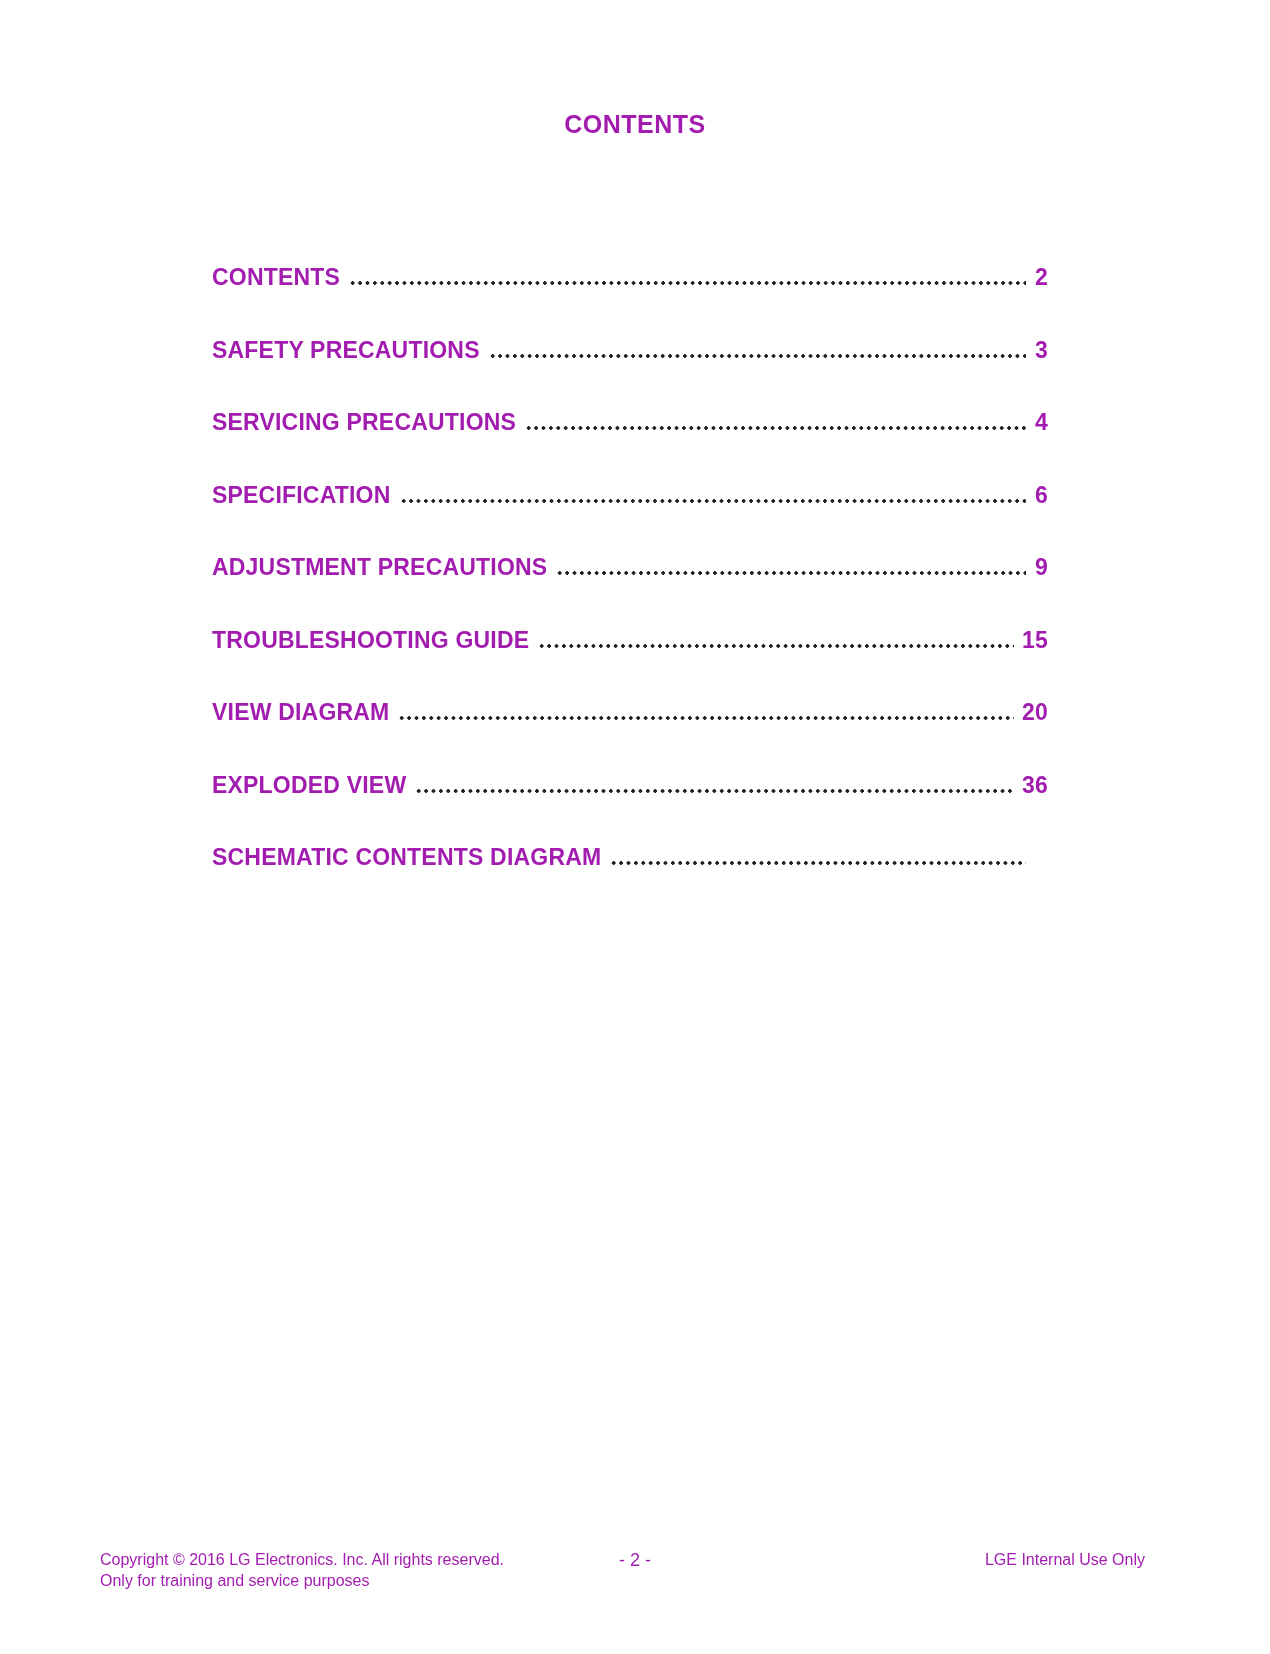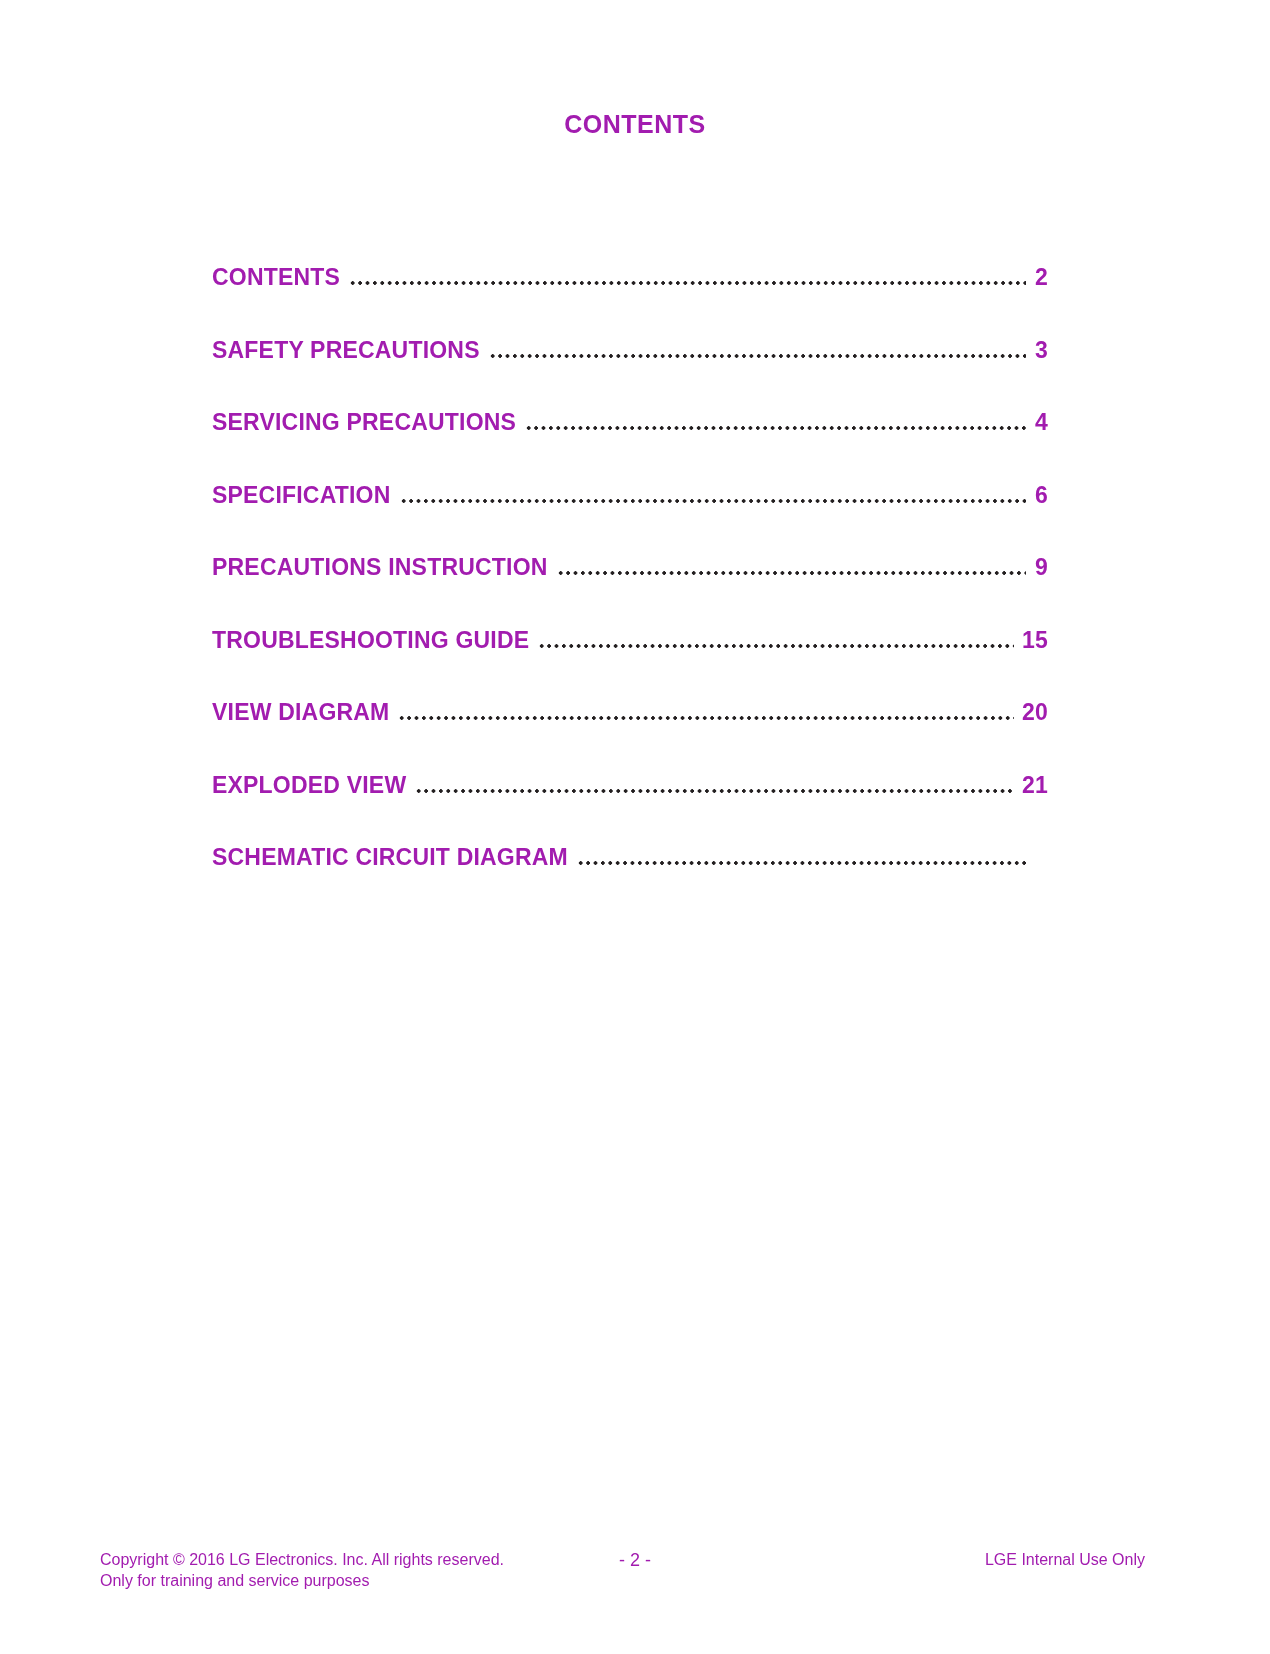--- a/index.html
+++ b/index.html
@@ -107,45 +107,45 @@
       <span class="toc-page">4</span>
     </div>
 
     <div class="toc-row">
       <span>SPECIFICATION</span>
       <span class="dot-leader"></span>
       <span class="toc-page">6</span>
     </div>
 
     <div class="toc-row">
-      <span>PRECAUTIONS INSTRUCTION</span>
+      <span>ADJUSTMENT PRECAUTIONS</span>
       <span class="dot-leader"></span>
       <span class="toc-page">9</span>
     </div>
 
     <div class="toc-row">
       <span>TROUBLESHOOTING GUIDE</span>
       <span class="dot-leader"></span>
       <span class="toc-page">15</span>
     </div>
 
     <div class="toc-row">
       <span>VIEW DIAGRAM</span>
       <span class="dot-leader"></span>
       <span class="toc-page">20</span>
     </div>
 
     <div class="toc-row">
       <span>EXPLODED VIEW</span>
       <span class="dot-leader"></span>
-      <span class="toc-page">21</span>
+      <span class="toc-page">36</span>
     </div>
 
     <div class="toc-row">
-      <span>SCHEMATIC CIRCUIT DIAGRAM</span>
+      <span>SCHEMATIC CONTENTS DIAGRAM</span>
       <span class="dot-leader"></span>
       <span class="toc-page"></span>
     </div>
 
   </div>
 
   <div class="footer-left">
     <div>Copyright  © 2016  LG Electronics. Inc. All rights reserved.</div>
     <div>Only for training and service purposes</div>
   </div>

